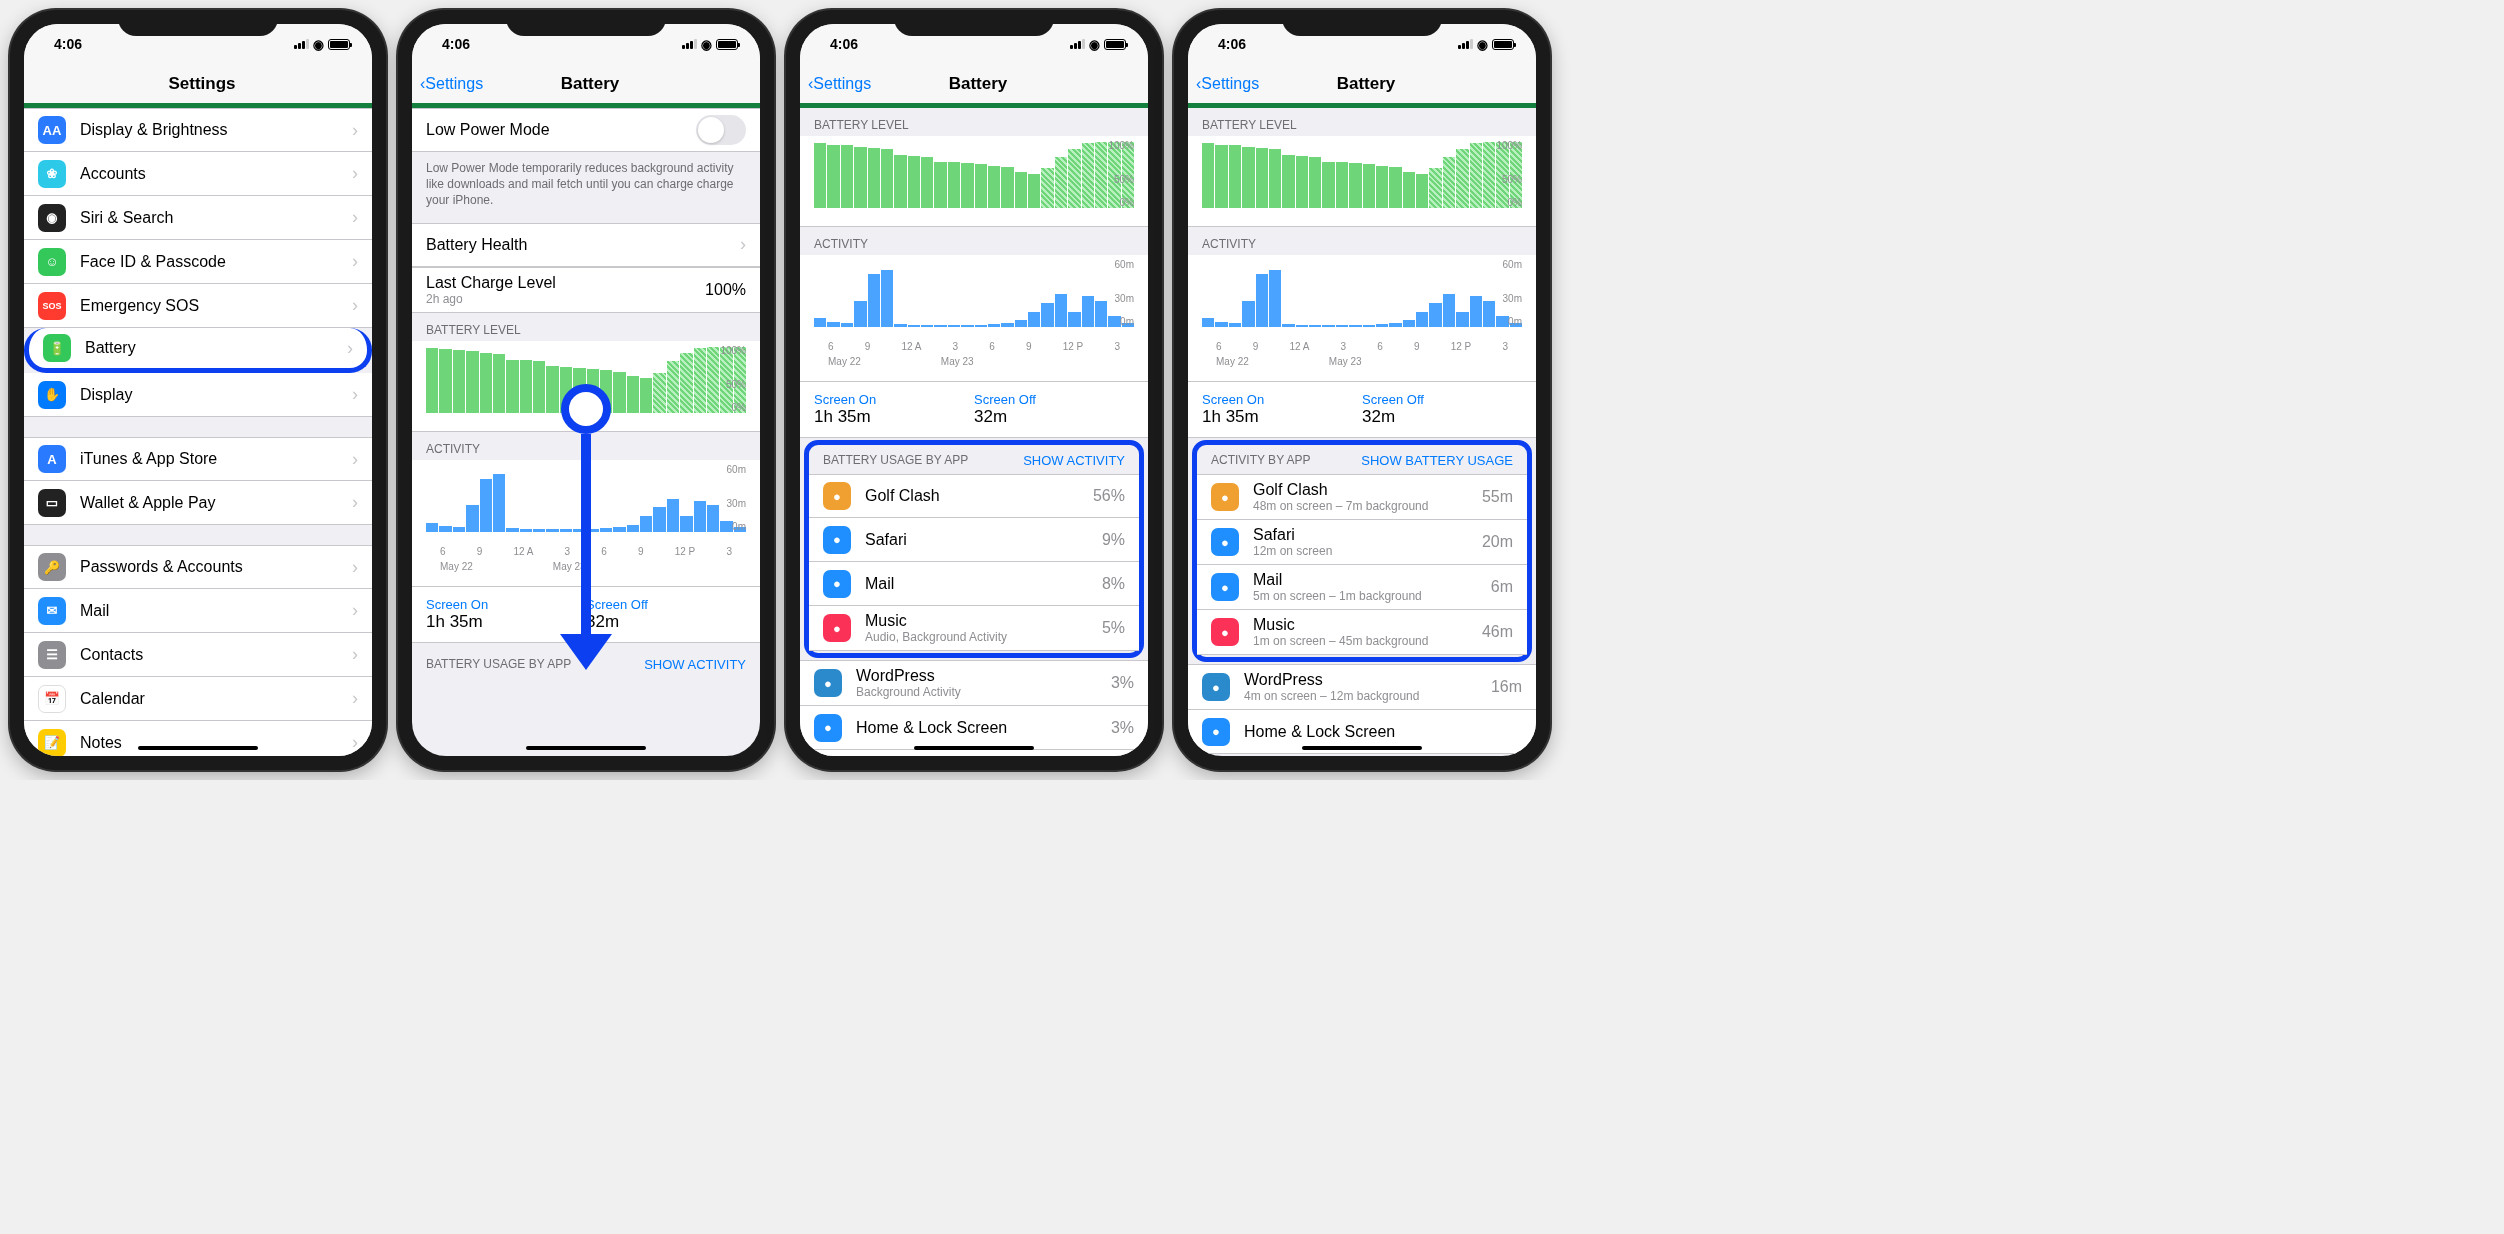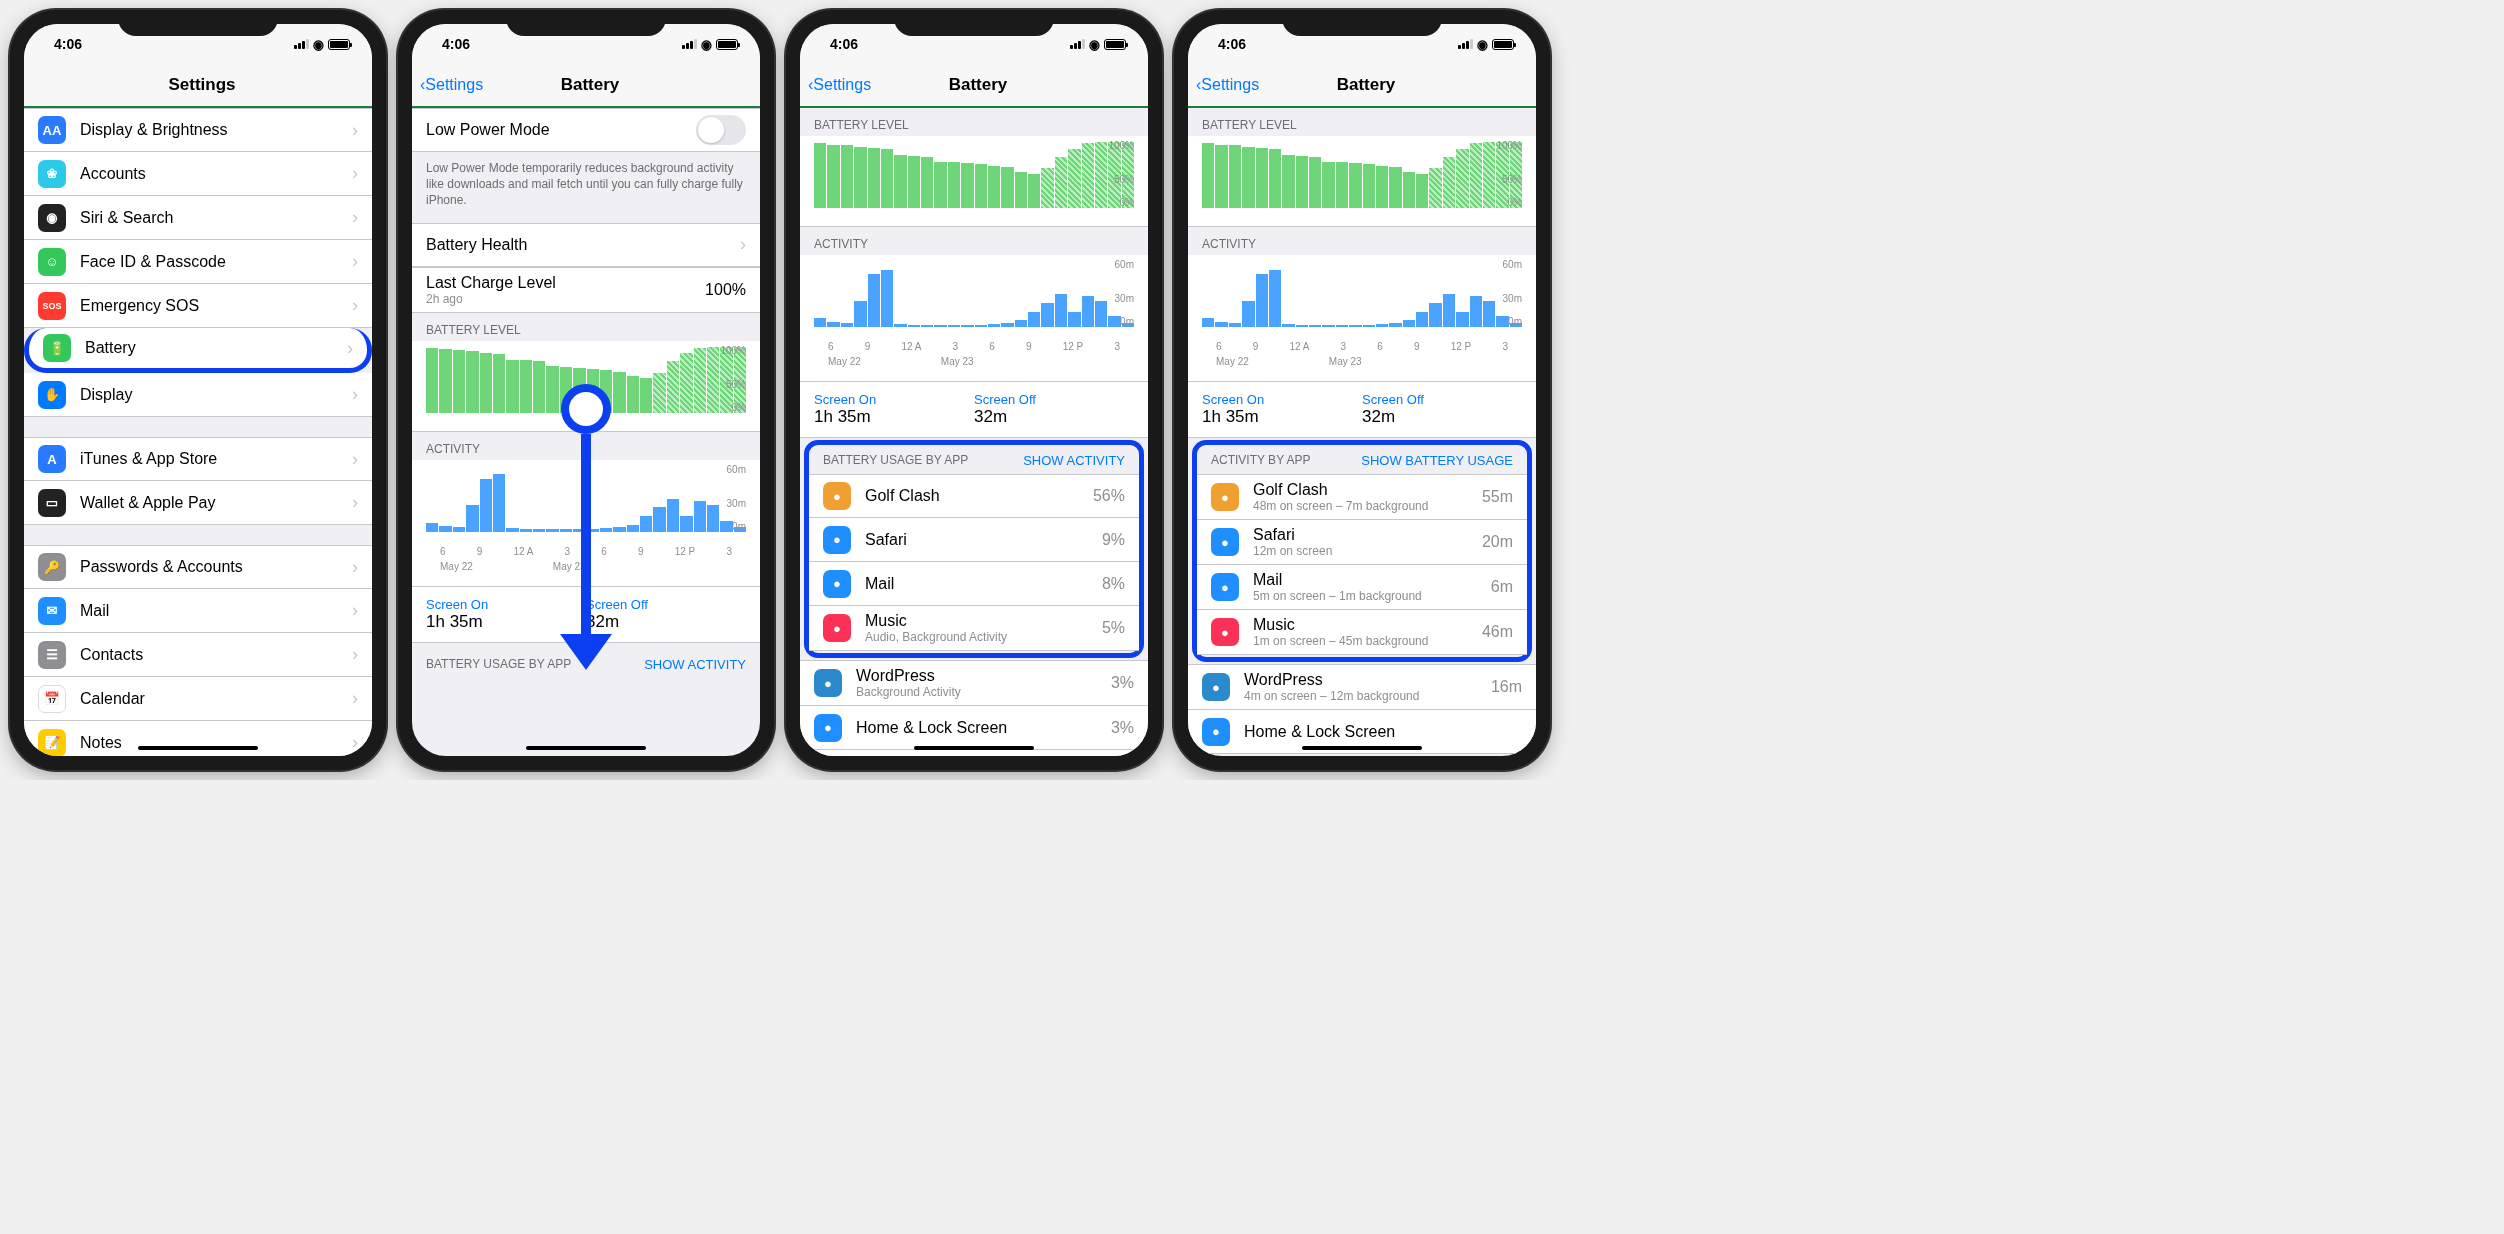--- a/index.html
+++ b/index.html
@@ -55,21 +55,21 @@
 .signal span { width: 3px; background: #000; border-radius: 1px; }
 .signal span:nth-child(1){height:4px} .signal span:nth-child(2){height:6px}
 .signal span:nth-child(3){height:8px} .signal span:nth-child(4){height:10px;background:#ccc}
 .wifi { font-size: 13px; }
 .batt { width: 22px; height: 11px; border: 1px solid #000; border-radius: 3px; position: relative; }
 .batt::after { content:""; position:absolute; right:-3px; top:3px; width:2px; height:4px; background:#000; border-radius:0 1px 1px 0; }
 .batt::before { content:""; position:absolute; left:1px; top:1px; width:18px; height:7px; background:#000; border-radius:1px; }
 .nav-bar {
   height: 44px;
   background: #f7f7f7;
-  border-bottom: 2px solid #15803d;
+  border-bottom: 5px solid #15803d;
   display: flex;
   align-items: center;
   justify-content: center;
   position: relative;
   padding-left: 8px;
 }
 .nav-title { font-size: 17px; font-weight: 600; }
 .nav-back {
   position: absolute; left: 8px;
   color: #007aff; font-size: 16px;
@@ -321,21 +321,21 @@
         </span>
       <span class="nav-title">Battery</span>
     </div>
     <div class="content">
       <div class="group">
         <div class="row">
           <span class="row-label">Low Power Mode</span>
           <span class="toggle"></span>
         </div>
       </div>
-      <div class="help-text">Low Power Mode temporarily reduces background activity like downloads and mail fetch until you can fully charge fully iPhone.</div>
+      <div class="help-text">Low Power Mode temporarily reduces background activity like downloads and mail fetch until you can charge charge your iPhone.</div>
       <div class="row" style="border-top:0.5px solid #c8c8cc">
         <span class="row-label">Battery Health</span>
         <span class="chevron">›</span>
       </div>
       <div class="row" style="border-top:0.5px solid #c8c8cc">
         <div style="flex:1">
           <div class="row-label">Last Charge Level</div>
           <div class="row-sub">2h ago</div>
         </div>
         <span class="row-val" style="color:#000">100%</span>

